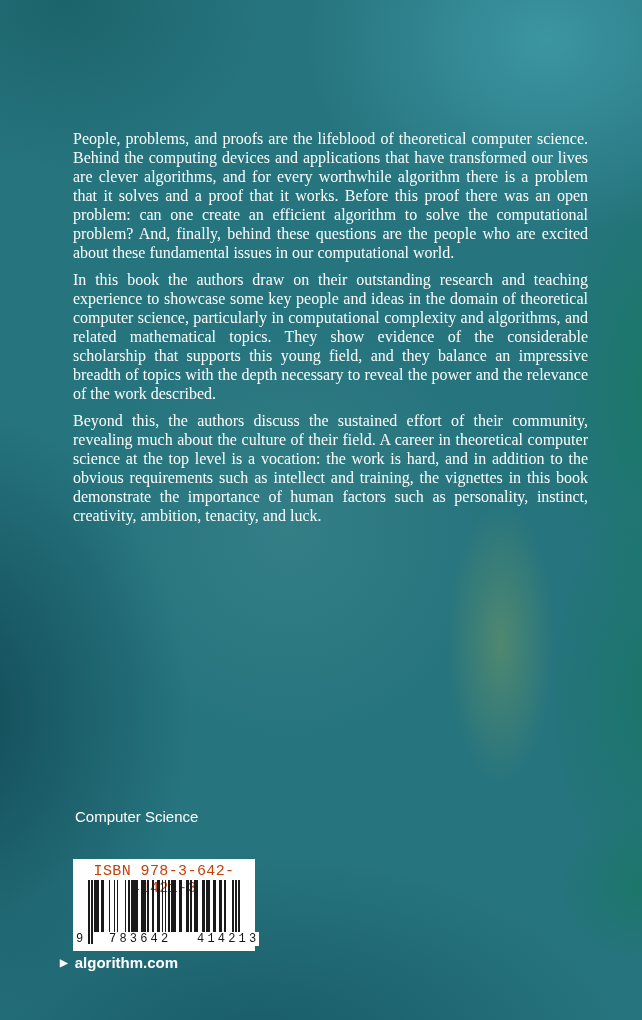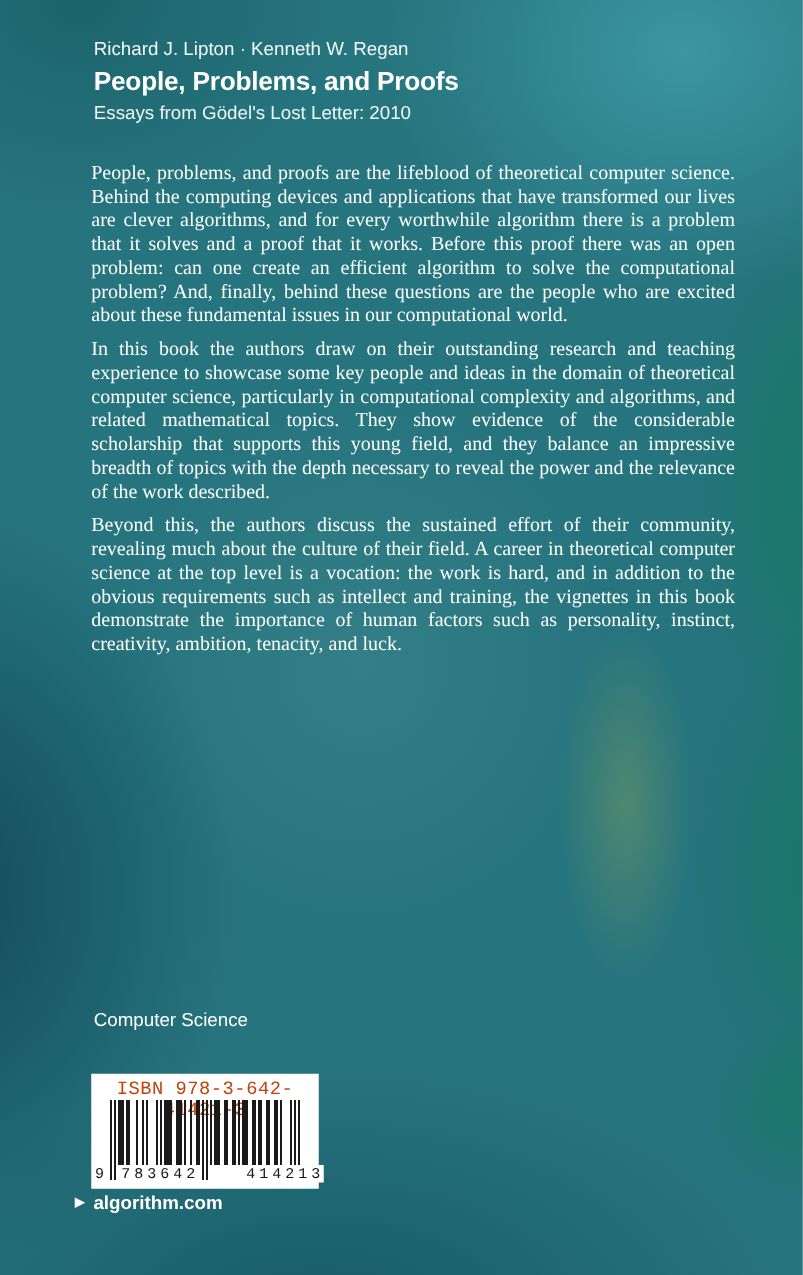--- a/index.html
+++ b/index.html
@@ -62,41 +62,36 @@
     fill: #1a1a1a;
     shape-rendering: crispEdges;
   }
   .bdigit {
     position: absolute; top: 73px; height: 14px;
     font-family: "Liberation Mono", "DejaVu Sans Mono", monospace;
     font-size: 12px; line-height: 14px; color: #161616;
     background: #ffffff;
   }
   .bd-first { left: 3px; }
-  .bd-left  { left: 24px; width: 62px; letter-spacing: 3.2px; }
+  .bd-left  { left: 36px; width: 62px; letter-spacing: 3.2px; }
   .bd-right { left: 97px; width: 62px; letter-spacing: 3.2px; text-align: center; margin-left: 27px; }
 
   .publisher {
     position: absolute; left: 60px; top: 954px;
     display: flex; align-items: center; gap: 7px;
     font-size: 15px; font-weight: bold; color: #ffffff;
     cursor: pointer;
   }
   .tri { font-size: 10px; line-height: 10px; }
 </style>
 </head>
 <body>
 
 <div class="cover">
 
-  <div class="header">
-    <div class="authors">Richard J. Lipton · Kenneth W. Regan</div>
-    <h1 class="title">People, Problems, and Proofs</h1>
-    <div class="subtitle">Essays from Gödel's Lost Letter: 2010</div>
-  </div>
 
   <div class="blurb">
     <p>People, problems, and proofs are the lifeblood of theoretical computer science. Behind the computing devices and applications that have transformed our lives are clever algorithms, and for every worthwhile algorithm there is a problem that it solves and a proof that it works. Before this proof there was an open problem: can one create an efficient algorithm to solve the computational problem? And, finally, behind these questions are the people who are excited about these fundamental issues in our computational world.</p>
     <p>In this book the authors draw on their outstanding research and teaching experience to showcase some key people and ideas in the domain of theoretical computer science, particularly in computational complexity and algorithms, and related mathematical topics. They show evidence of the considerable scholarship that supports this young field, and they balance an impressive breadth of topics with the depth necessary to reveal the power and the relevance of the work described.</p>
     <p>Beyond this, the authors discuss the sustained effort of their community, revealing much about the culture of their field. A career in theoretical computer science at the top level is a vocation: the work is hard, and in addition to the obvious requirements such as intellect and training, the vignettes in this book demonstrate the importance of human factors such as personality, instinct, creativity, ambition, tenacity, and luck.</p>
   </div>
 
   <div class="category">Computer Science</div>
 
   <div class="barcode-box">

